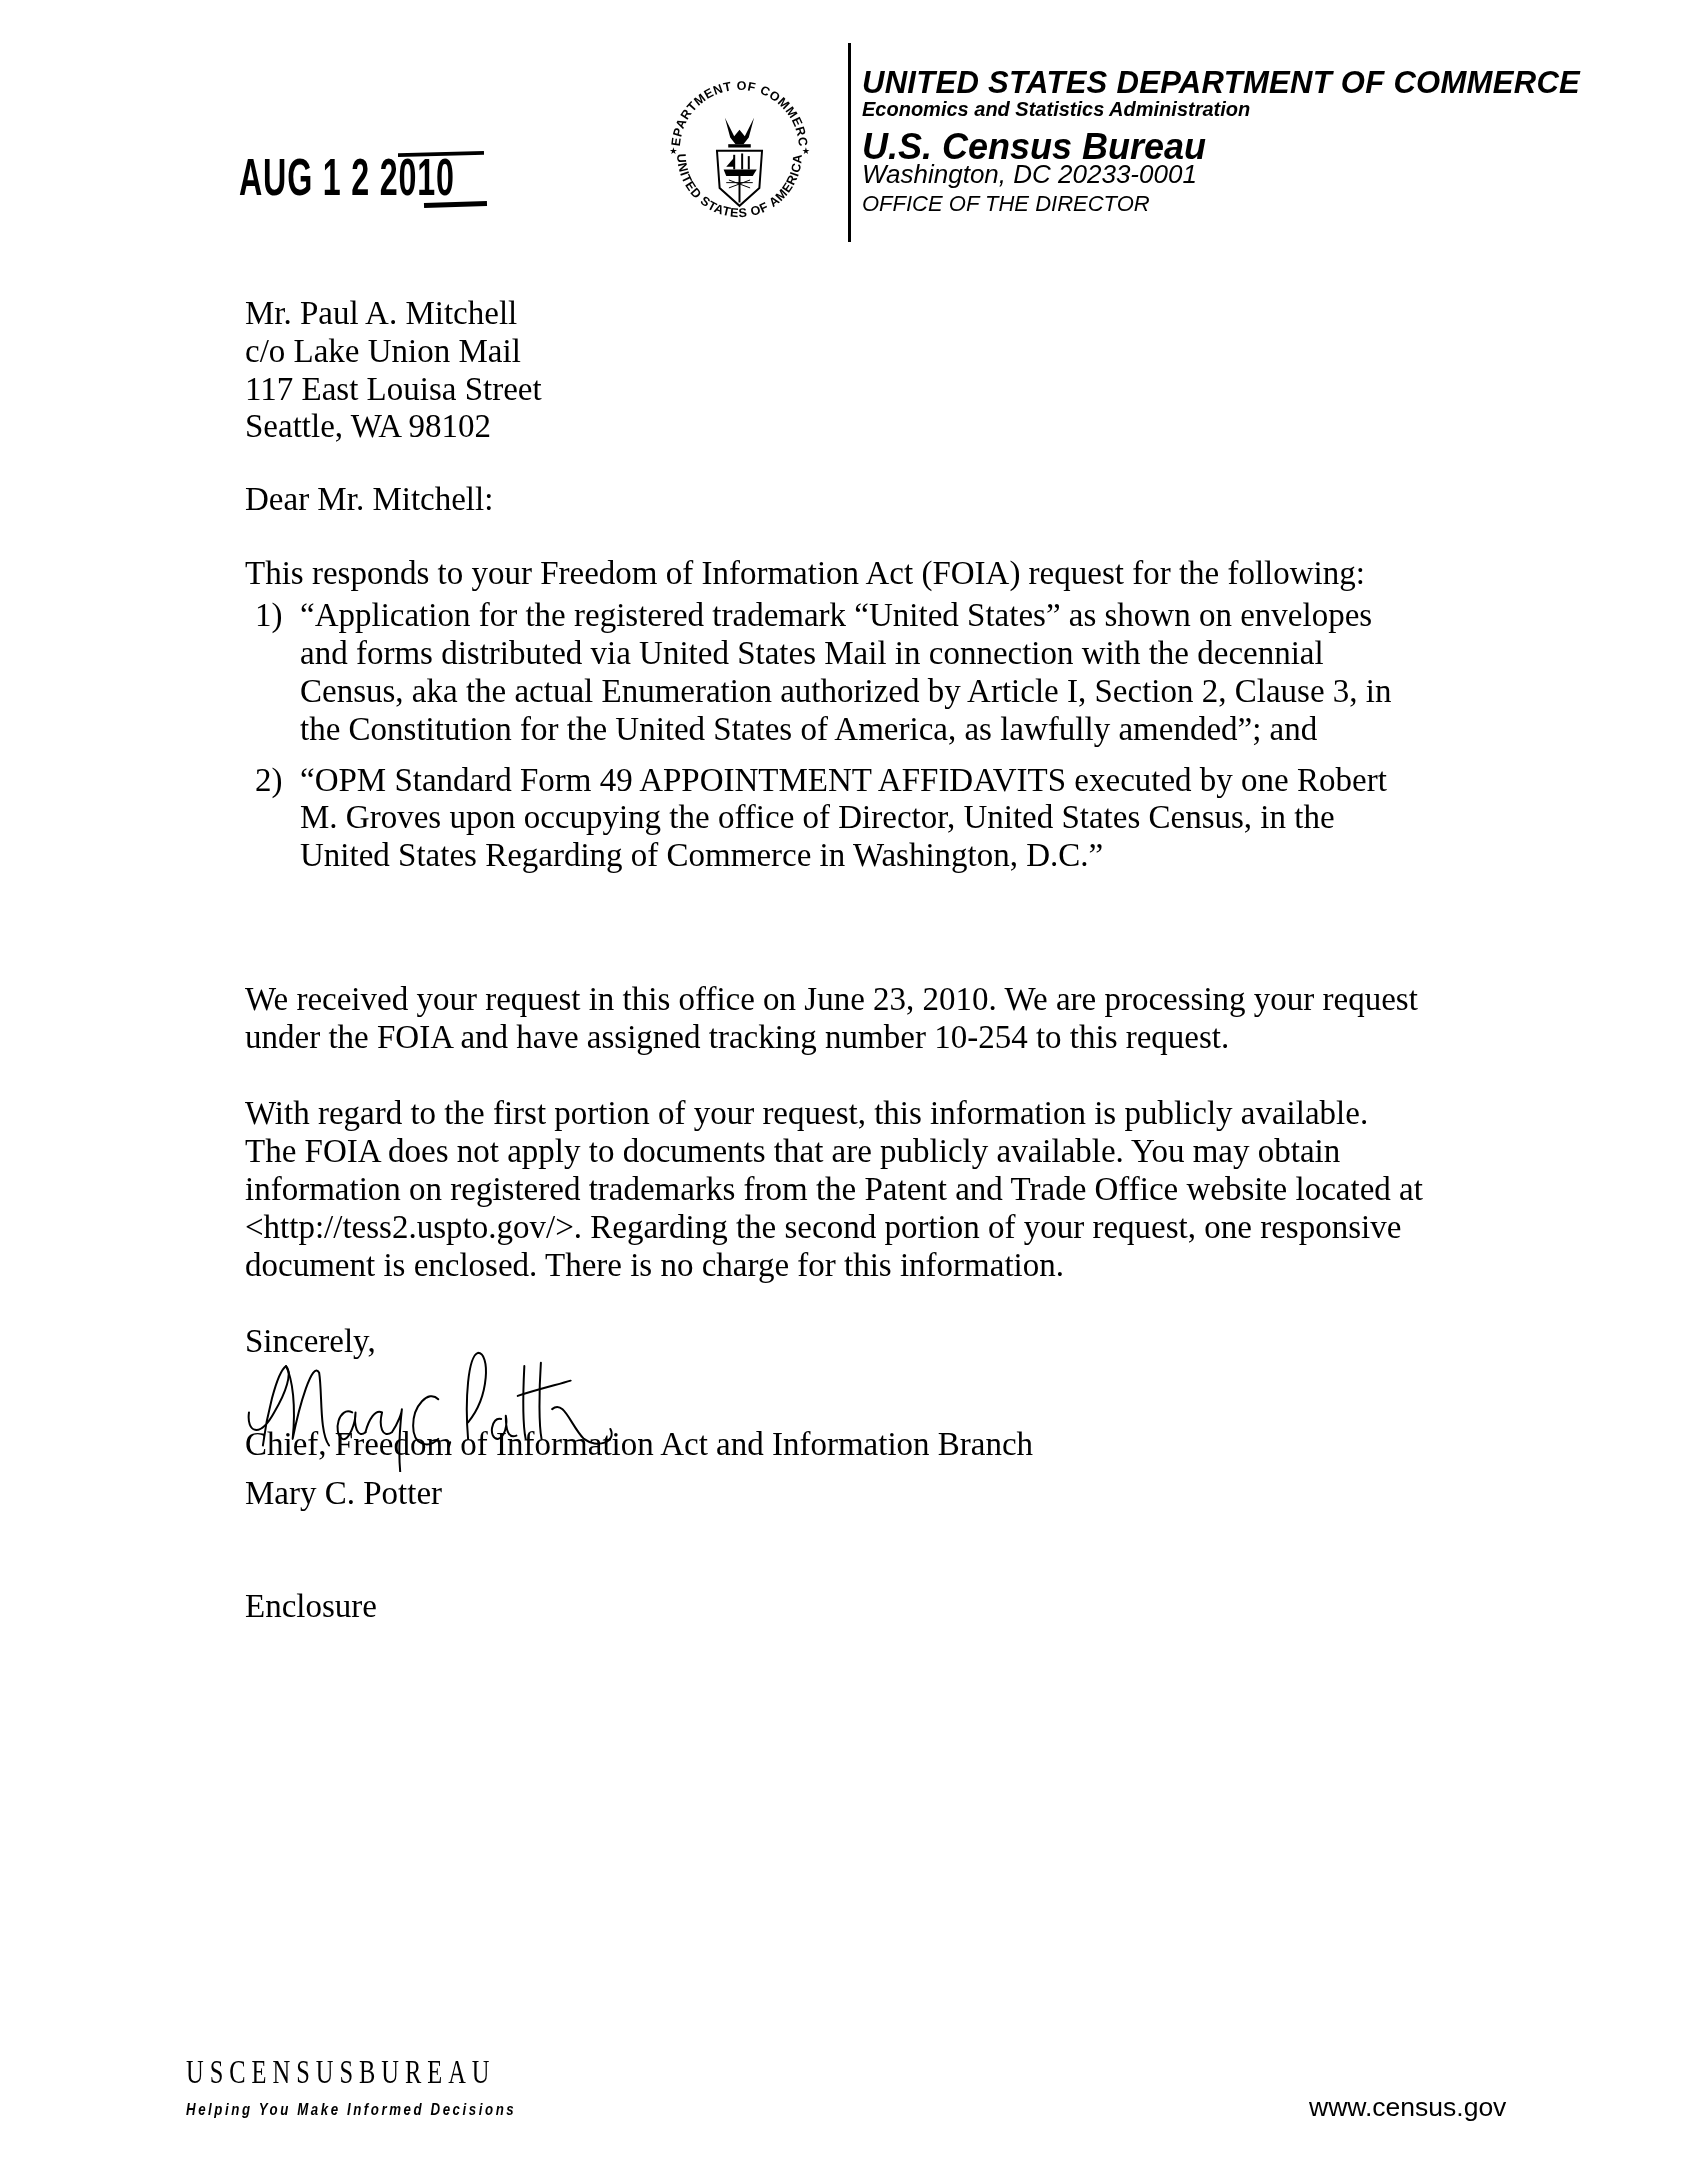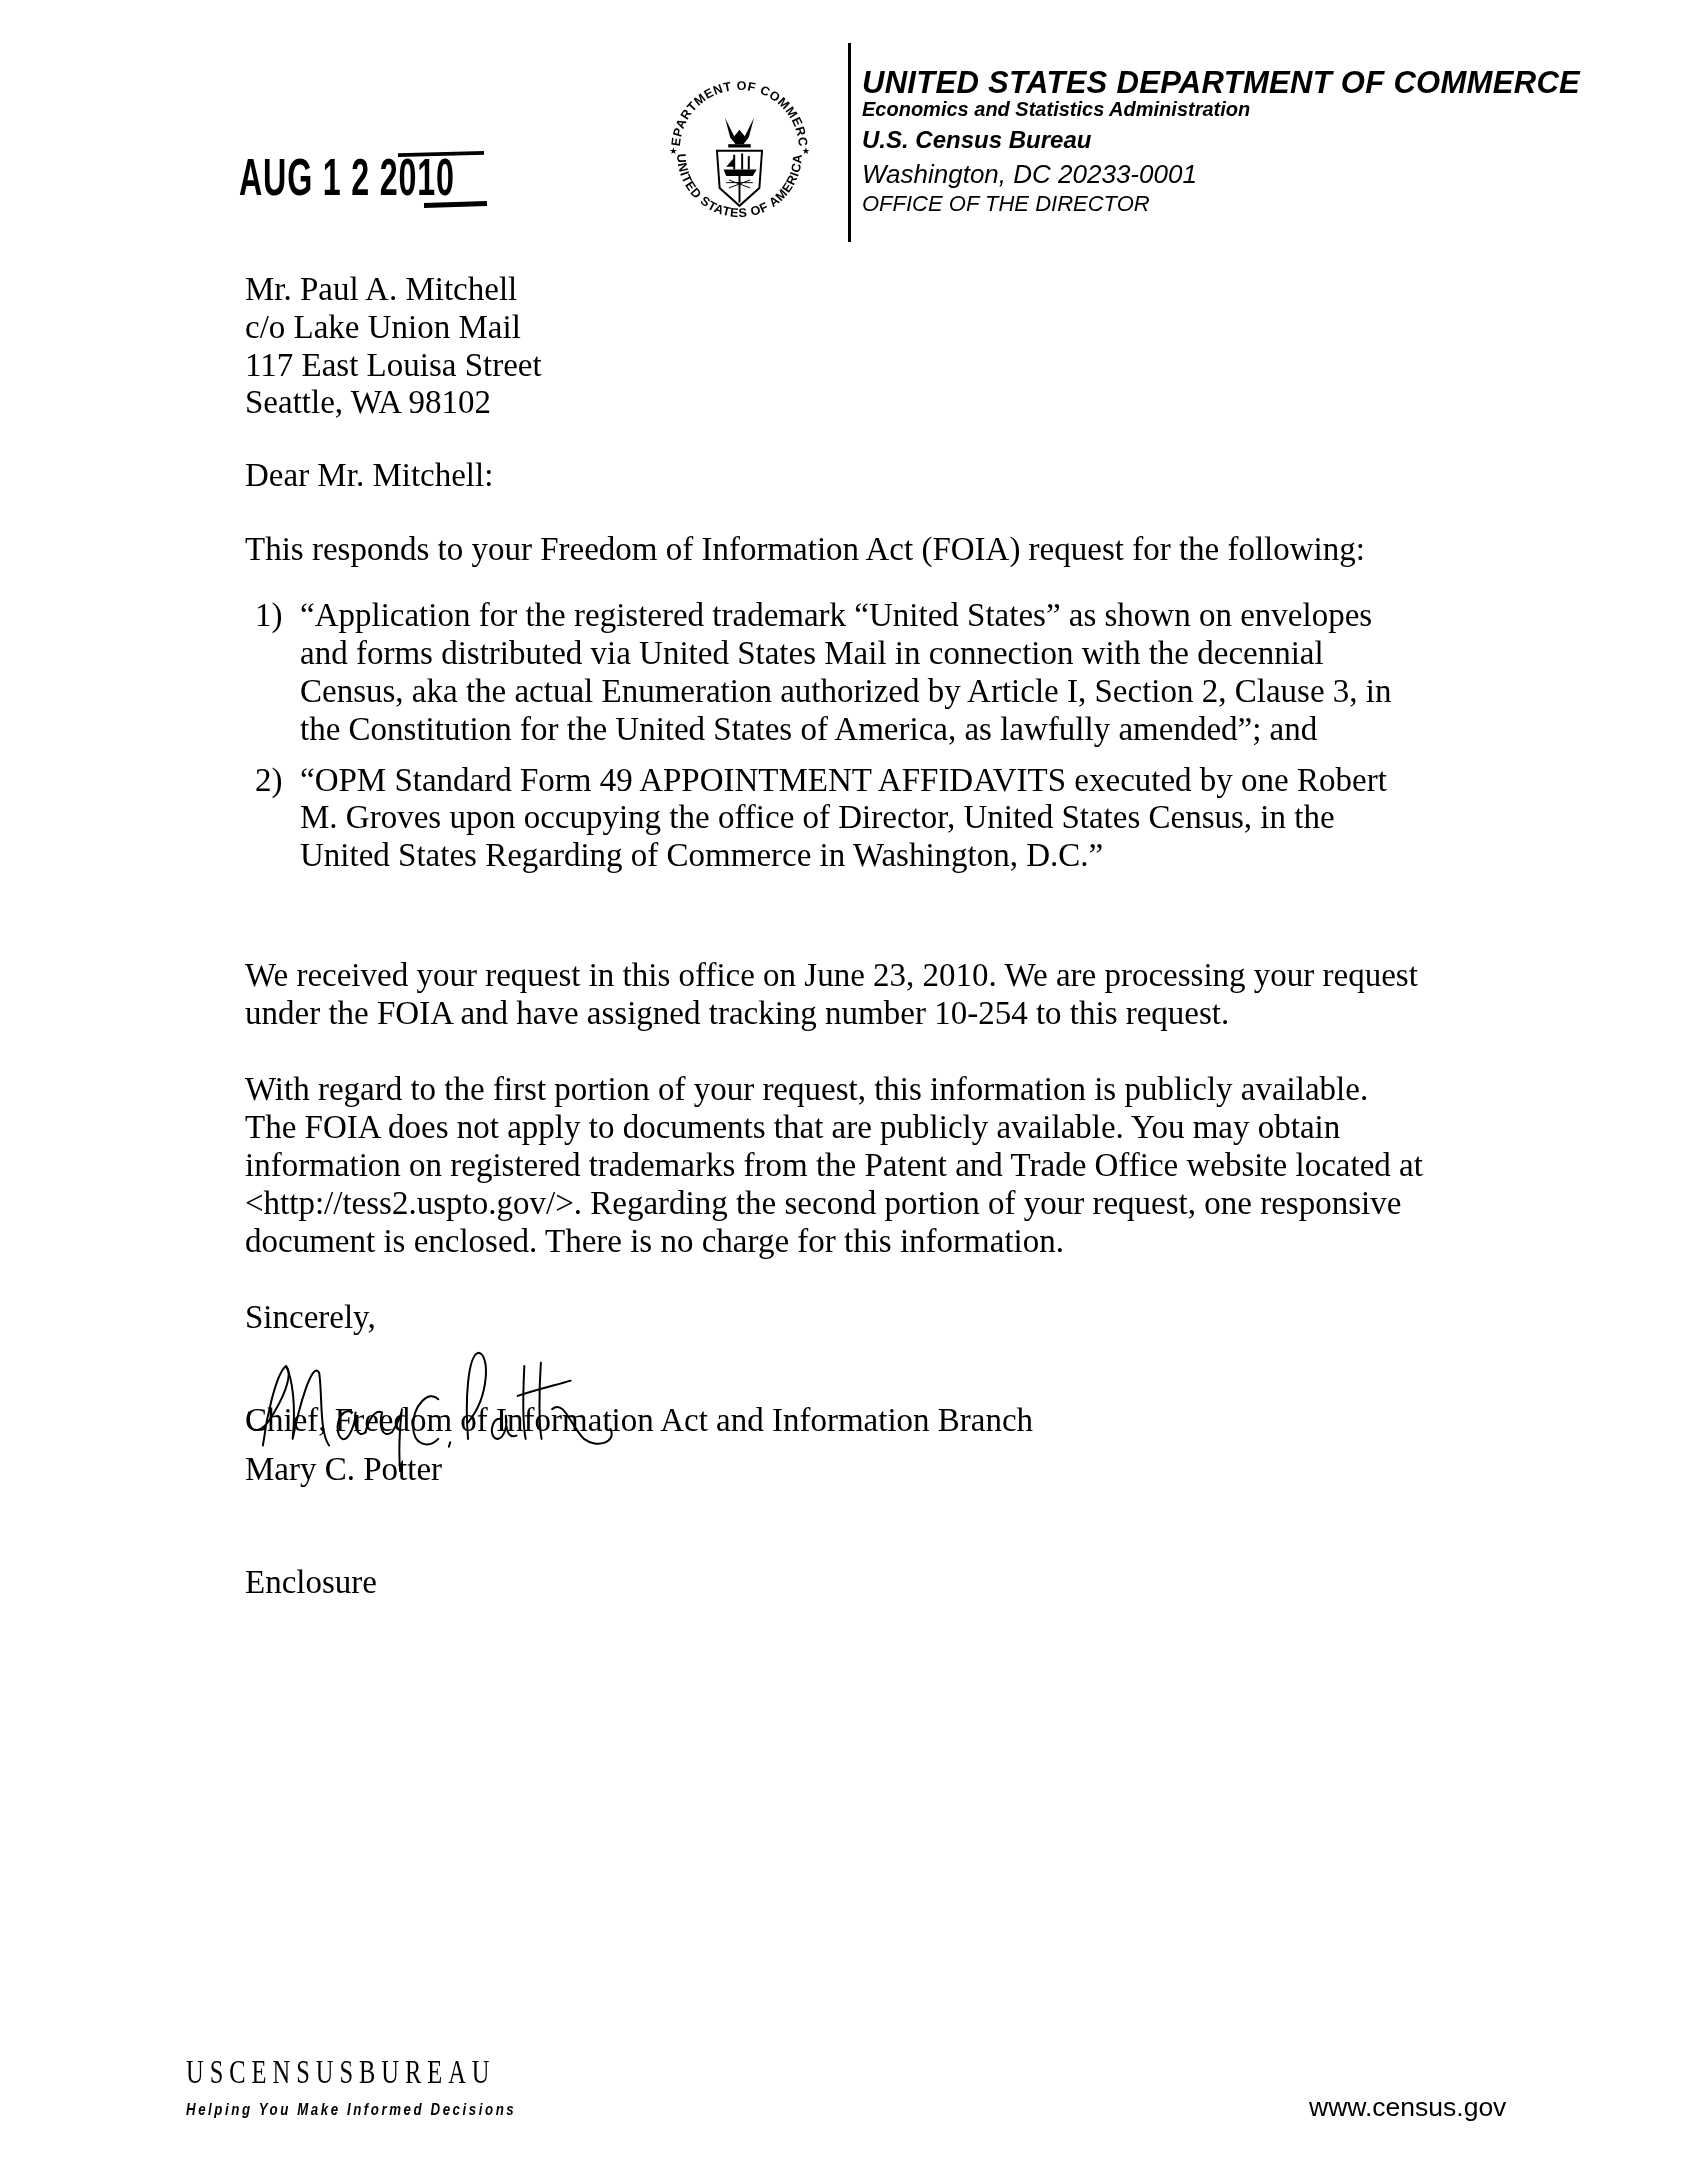--- a/index.html
+++ b/index.html
@@ -18,26 +18,26 @@
   
   #seal { left: 660px; top: 70px; width: 159px; height: 159px; }
 
   
   #header-divider { left: 848px; top: 43px; width: 2.7px; height: 199px; background: #000; }
 
   
   .hdr { left: 862px; font-style: italic; }
   #hdr-1 { top: 65px; font-size: 31px; font-weight: bold; letter-spacing: 0.3px; transform: scaleX(1.0); }
   #hdr-2 { top: 98px; font-size: 20px; font-weight: bold; }
-  #hdr-3 { top: 126px; font-size: 24px; font-weight: bold; }
+  #hdr-3 { top: 126px; font-size: 36px; font-weight: bold; }
   #hdr-4 { top: 159px; font-size: 26px; }
   #hdr-5 { top: 191px; font-size: 22px; }
 
   
-  .left { left: 245px; }
+  .left { left: 245px; margin-top: 24px; }
   .num { left: 255px; }
   .ind { left: 300px; }
 
   
   #signature { left: 239px; top: 1333px; width: 478px; height: 139px; }
 
   
   #footer-logo { left: 186px; top: 2053px; font-size: 34px; letter-spacing: 8.3px; transform: scaleX(0.72); transform-origin: left top; }
   #footer-tagline { left: 186px; top: 2100px; font-size: 17px; font-weight: bold; font-style: italic; letter-spacing: 3.3px; transform: scaleX(0.78); transform-origin: left top; }
   #footer-url { left: 1309px; top: 2092px; font-size: 26.5px; text-align: right; }

